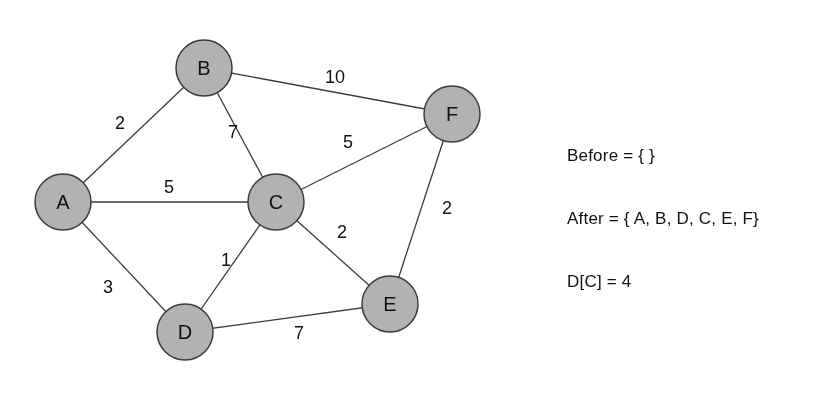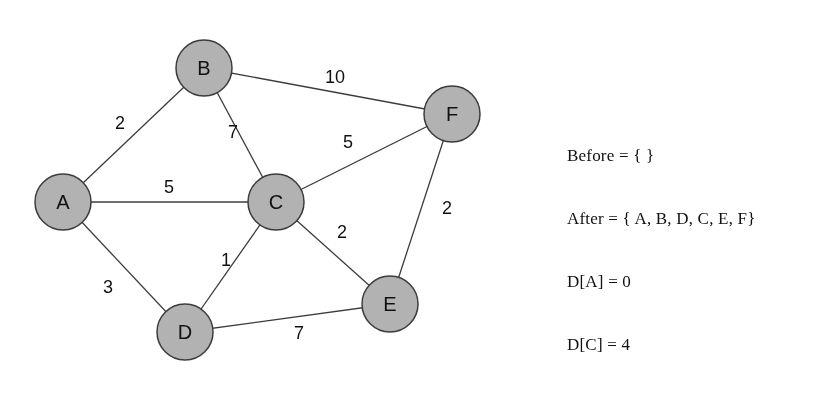--- a/index.html
+++ b/index.html
@@ -25,21 +25,20 @@
     left: 567px;
     top: 103px;
     color: #111111;
     font-size: 17px;
     line-height: 21px;
     white-space: pre;
     letter-spacing: 0.2px;
   }
   .info-line {
     height: 21px;
-    font-family: Liberation Serif, serif;
   }
 </style>
 </head>
 <body>
 
 <div class="canvas">
   <svg class="graph-svg" width="838" height="402" viewBox="0 0 838 402">
       <line x1="63" y1="202" x2="204" y2="68" stroke="#3c3c3c" stroke-width="1.3"></line>
       <line x1="204" y1="68" x2="276" y2="202" stroke="#3c3c3c" stroke-width="1.3"></line>
       <line x1="204" y1="68" x2="452" y2="114" stroke="#3c3c3c" stroke-width="1.3"></line>
@@ -70,19 +69,18 @@
       <text x="185" y="332" fill="#111111" font-size="20" font-family="&quot;Liberation Sans&quot;, sans-serif" text-anchor="middle" dominant-baseline="central">D</text>
       <circle cx="390" cy="304" r="28" fill="#b2b2b2" stroke="#3c3c3c" stroke-width="1.5"></circle>
       <text x="390" y="304" fill="#111111" font-size="20" font-family="&quot;Liberation Sans&quot;, sans-serif" text-anchor="middle" dominant-baseline="central">E</text>
       <circle cx="452" cy="114" r="28" fill="#b2b2b2" stroke="#3c3c3c" stroke-width="1.5"></circle>
       <text x="452" y="114" fill="#111111" font-size="20" font-family="&quot;Liberation Sans&quot;, sans-serif" text-anchor="middle" dominant-baseline="central">F</text>
     </svg>
 
   <div class="info-panel">
     <div class="info-line">Before = { }</div>
     <div class="info-line">After = { A, B, D, C, E, F}</div>
-    <div class="info-line">D[A] = 0</div>
     <div class="info-line">D[C] = 4</div>
     
     
     
   </div>
 </div>
 
 </body></html>

